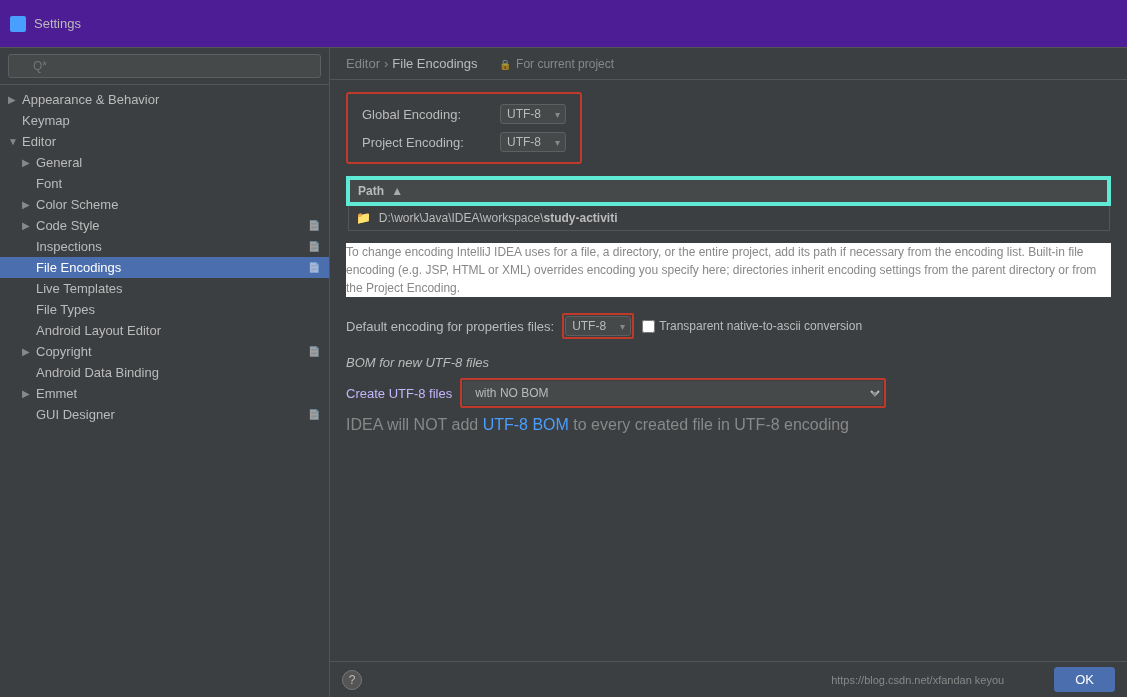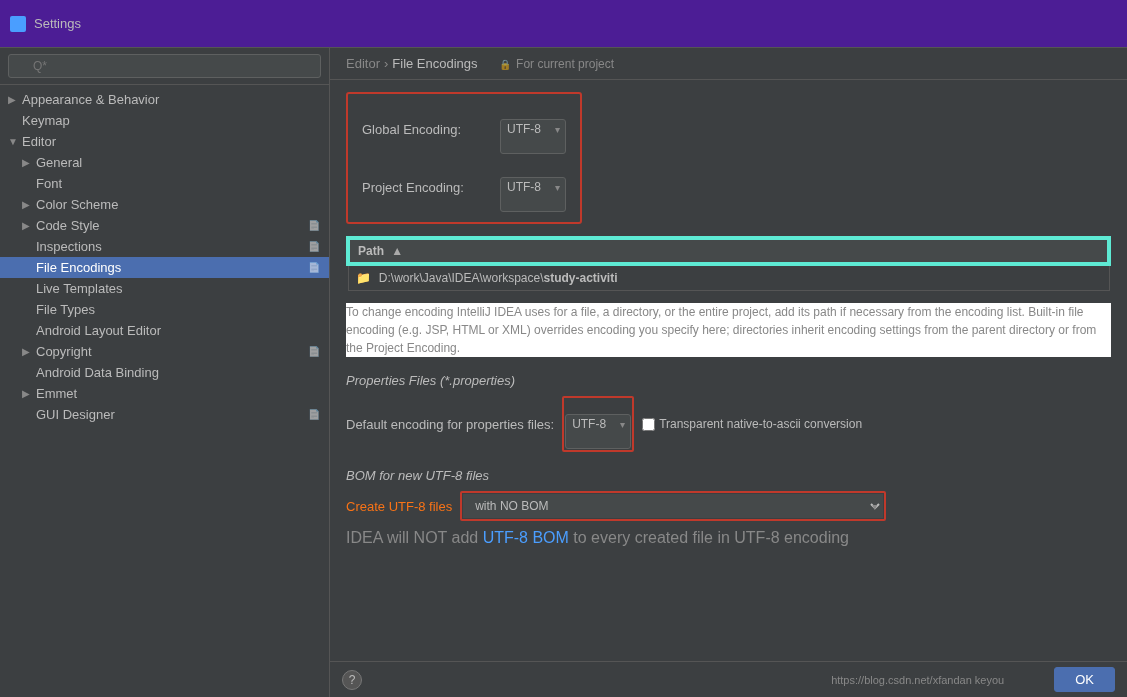--- a/index.html
+++ b/index.html
@@ -38,21 +38,21 @@
     .breadcrumb .active { color: #bbb; }
     .for-current { color: #888; font-size: 12px; margin-left: 16px; }
     .for-current::before { content: '🔒'; font-size: 10px; margin-right: 4px; opacity: 0.6; }
 
     .panel-body { flex: 1; overflow-y: auto; padding: 12px 16px; }
 
     
     .encoding-box { border: 2px solid #c0392b; border-radius: 3px; padding: 10px 14px; display: inline-flex; flex-direction: column; gap: 8px; margin-bottom: 12px; }
     .encoding-row { display: flex; align-items: center; gap: 8px; }
     .encoding-label { color: #bbb; font-size: 13px; min-width: 130px; }
-    .encoding-select { background: #45494a; border: 1px solid #5e6060; border-radius: 3px; color: #bbb; padding: 2px 24px 17px 6px; font-size: 12px; appearance: none; position: relative; cursor: pointer; outline: none; margin-top: 15px; }
+    .encoding-select { background: #45494a; border: 1px solid #5e6060; border-radius: 3px; color: #bbb; padding: 2px 24px 2px 6px; font-size: 12px; appearance: none; position: relative; cursor: pointer; outline: none; }
     .select-wrapper { position: relative; display: inline-block; }
     .select-wrapper::after { content: '▾'; position: absolute; right: 6px; top: 50%; transform: translateY(-50%); font-size: 10px; color: #888; pointer-events: none; }
 
     
     .path-table { width: 100%; border-collapse: collapse; margin-bottom: 12px; border: 1px solid #555; }
     .path-table th { background: #45494a; color: #bbb; font-size: 12px; padding: 4px 8px; text-align: left; border: 4px solid #5eead4; }
     .path-table th .sort-arrow { margin-left: 4px; color: #aaa; }
     .path-table td { padding: 5px 8px; color: #bbb; font-size: 12px; border: 1px solid #555; }
     .path-table .path-icon { color: #888; margin-right: 4px; }
     .path-bold { font-weight: bold; }
@@ -64,21 +64,21 @@
     .section-title { color: #bbb; font-size: 13px; margin-bottom: 8px; font-style: italic; }
     .props-row { display: flex; align-items: center; gap: 8px; margin-bottom: 16px; }
     .props-label { color: #bbb; font-size: 13px; }
 
     .checkbox-label { display: flex; align-items: center; gap: 4px; color: #bbb; font-size: 12px; }
     .checkbox-label input { accent-color: #4b6eaf; }
 
     
     .bom-section-title { color: #bbb; font-size: 13px; font-style: italic; margin-bottom: 8px; }
     .bom-row { display: flex; align-items: center; gap: 8px; margin-bottom: 8px; }
-    .bom-label { color: #f97316; font-size: 13px; }
+    .bom-label { color: #c4b5fd; font-size: 13px; }
     .bom-select-box { border: 2px solid #c0392b; border-radius: 3px; }
     .bom-select { background: #45494a; border: none; color: #bbb; padding: 4px 8px; font-size: 12px; width: 420px; cursor: pointer; outline: none; }
     .bom-note { color: #888; font-size: 16px; }
     .bom-note .link { color: #4b9eff; }
 
     
     .bottom-bar { height: 36px; background: #3c3f41; border-top: 1px solid #555; display: flex; align-items: center; justify-content: space-between; padding: 0 12px; flex-shrink: 0; }
     .bottom-left { display: flex; align-items: center; }
     .help-btn { width: 20px; height: 20px; border-radius: 50%; background: #555; border: 1px solid #777; color: #bbb; font-size: 12px; display: flex; align-items: center; justify-content: center; cursor: pointer; }
     .bottom-right { display: flex; gap: 6px; align-items: center; }
@@ -251,21 +251,20 @@
                 </td>
               </tr>
             </tbody>
           </table>
 
           
           <p class="description-text">To change encoding IntelliJ IDEA uses for a file, a directory, or the entire project, add its path if necessary from the encoding list. Built-in file encoding (e.g. JSP, HTML or XML) overrides encoding you specify here; directories inherit encoding settings from the parent directory or from the Project Encoding.</p>
 
           
           <div>
-            <div class="section-title">Properties Files (*.properties)</div>
             <div class="props-row">
               <span class="props-label">Default encoding for properties files:</span>
               <div class="red-box">
                 <div class="select-wrapper">
                   <select class="encoding-select">
                     <option>UTF-8</option>
                   </select>
                 </div>
               </div>
               <label class="checkbox-label">

